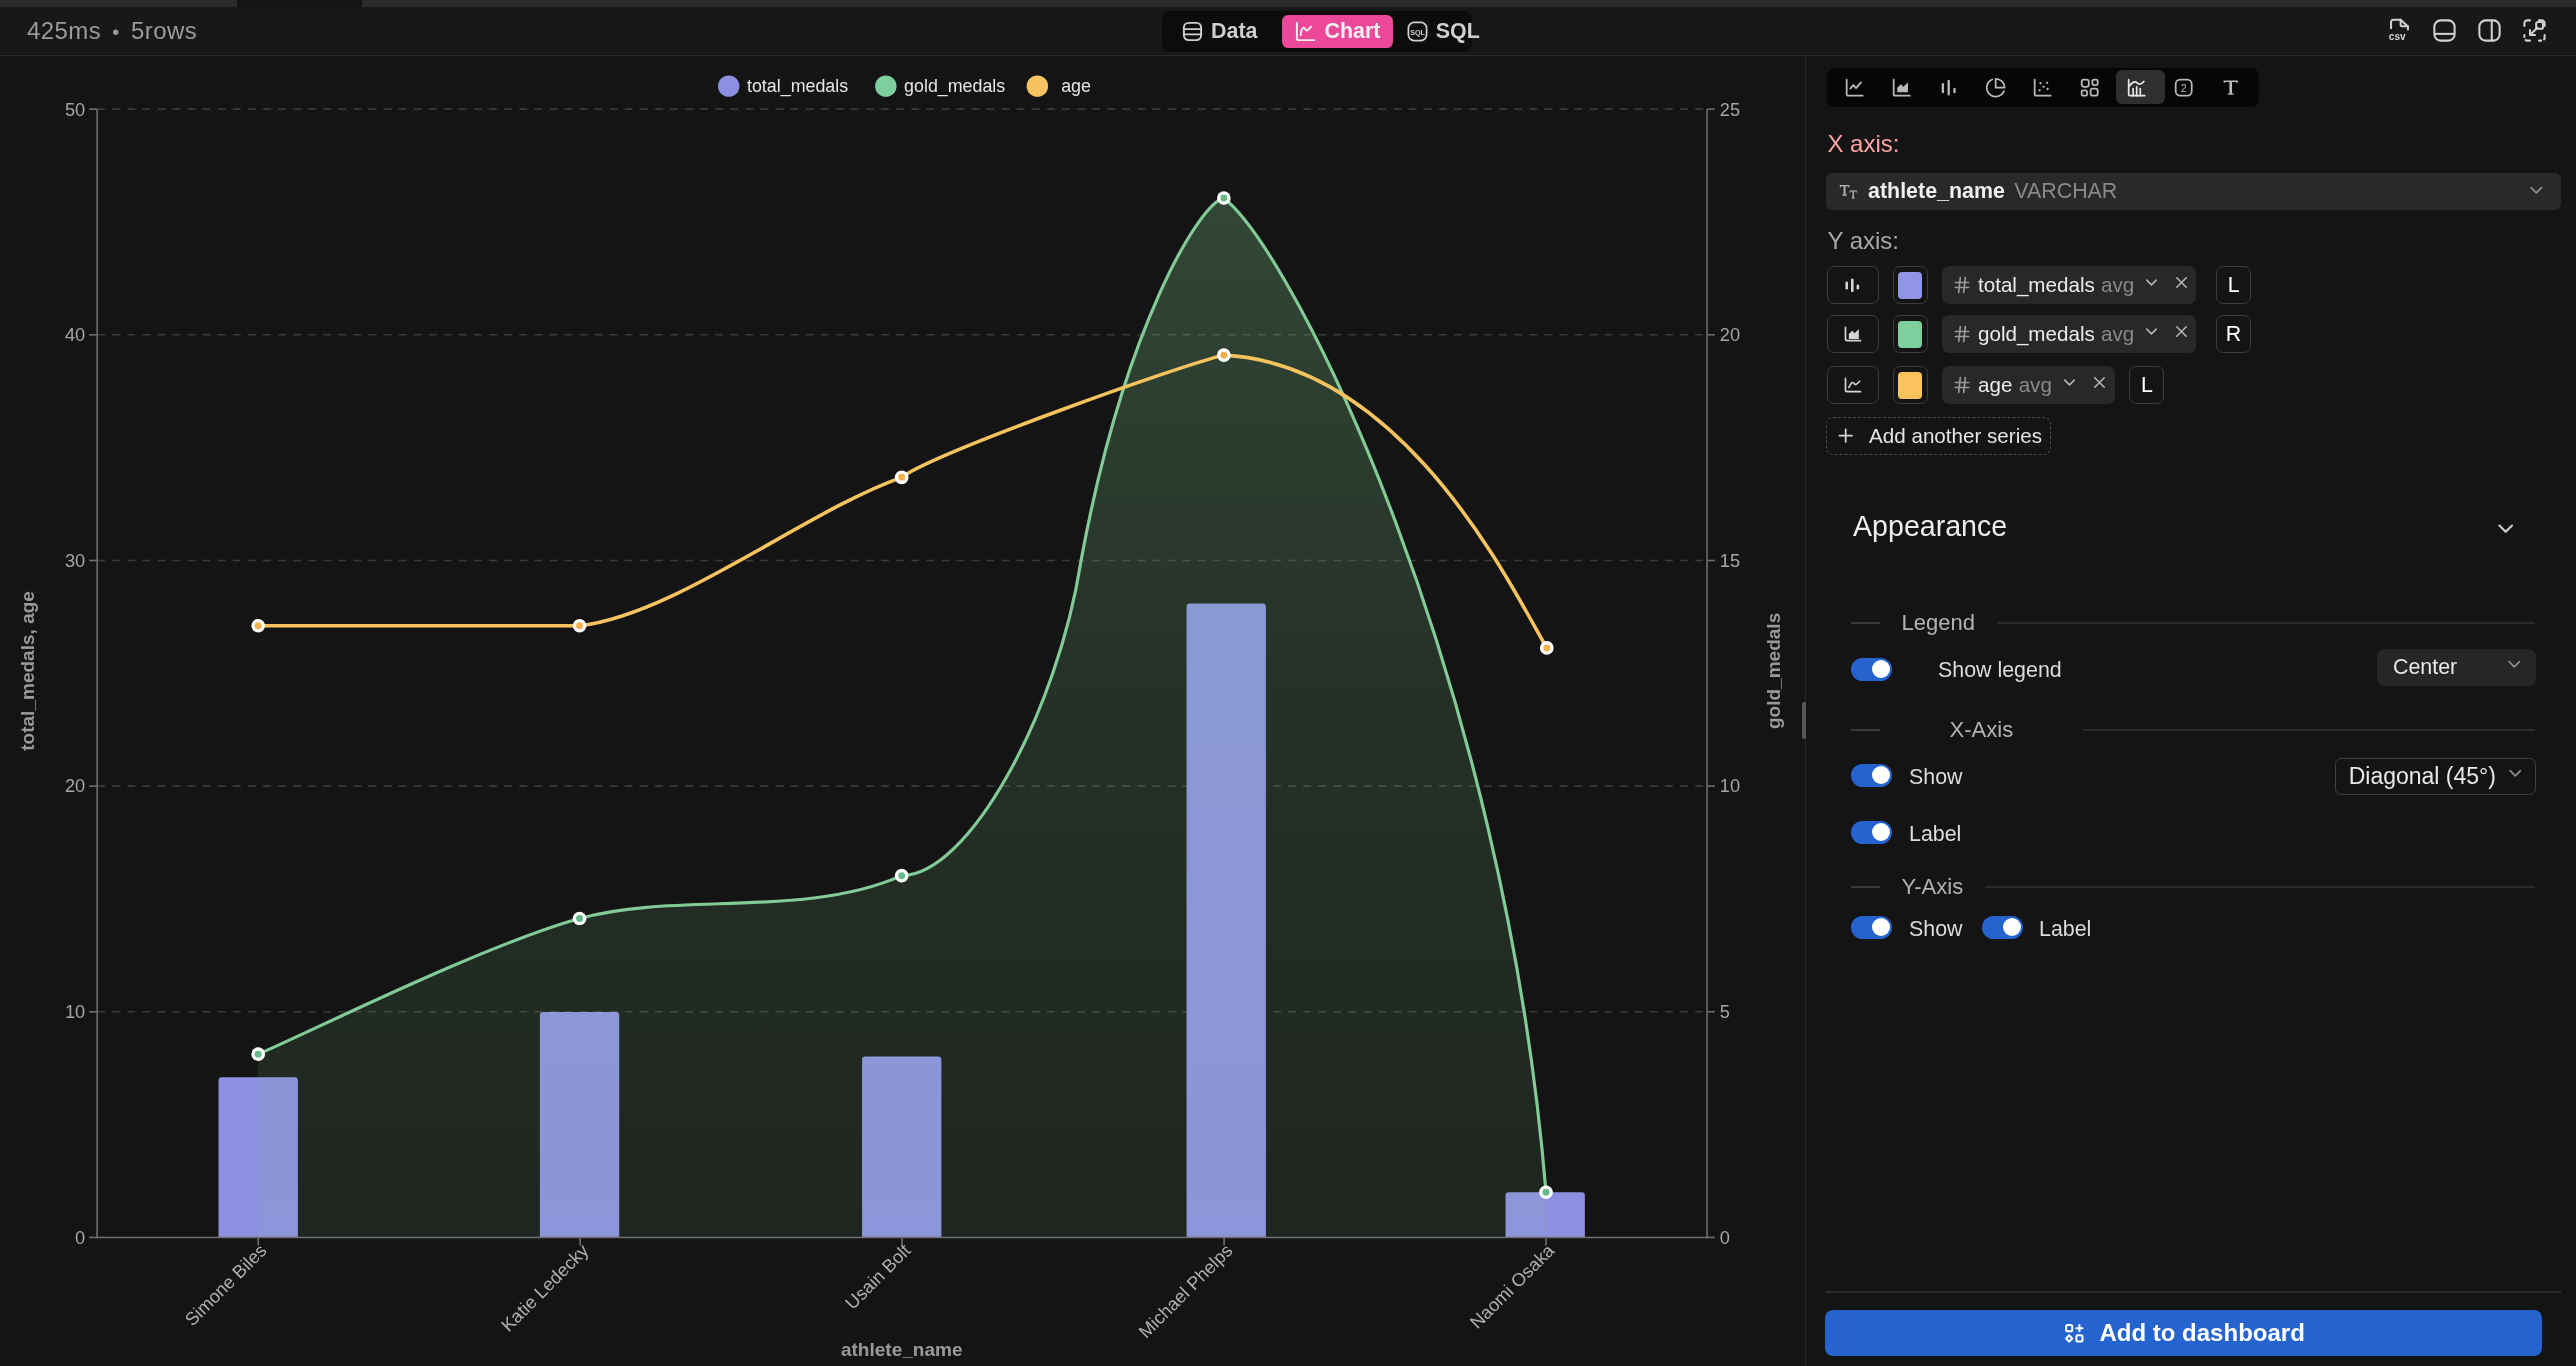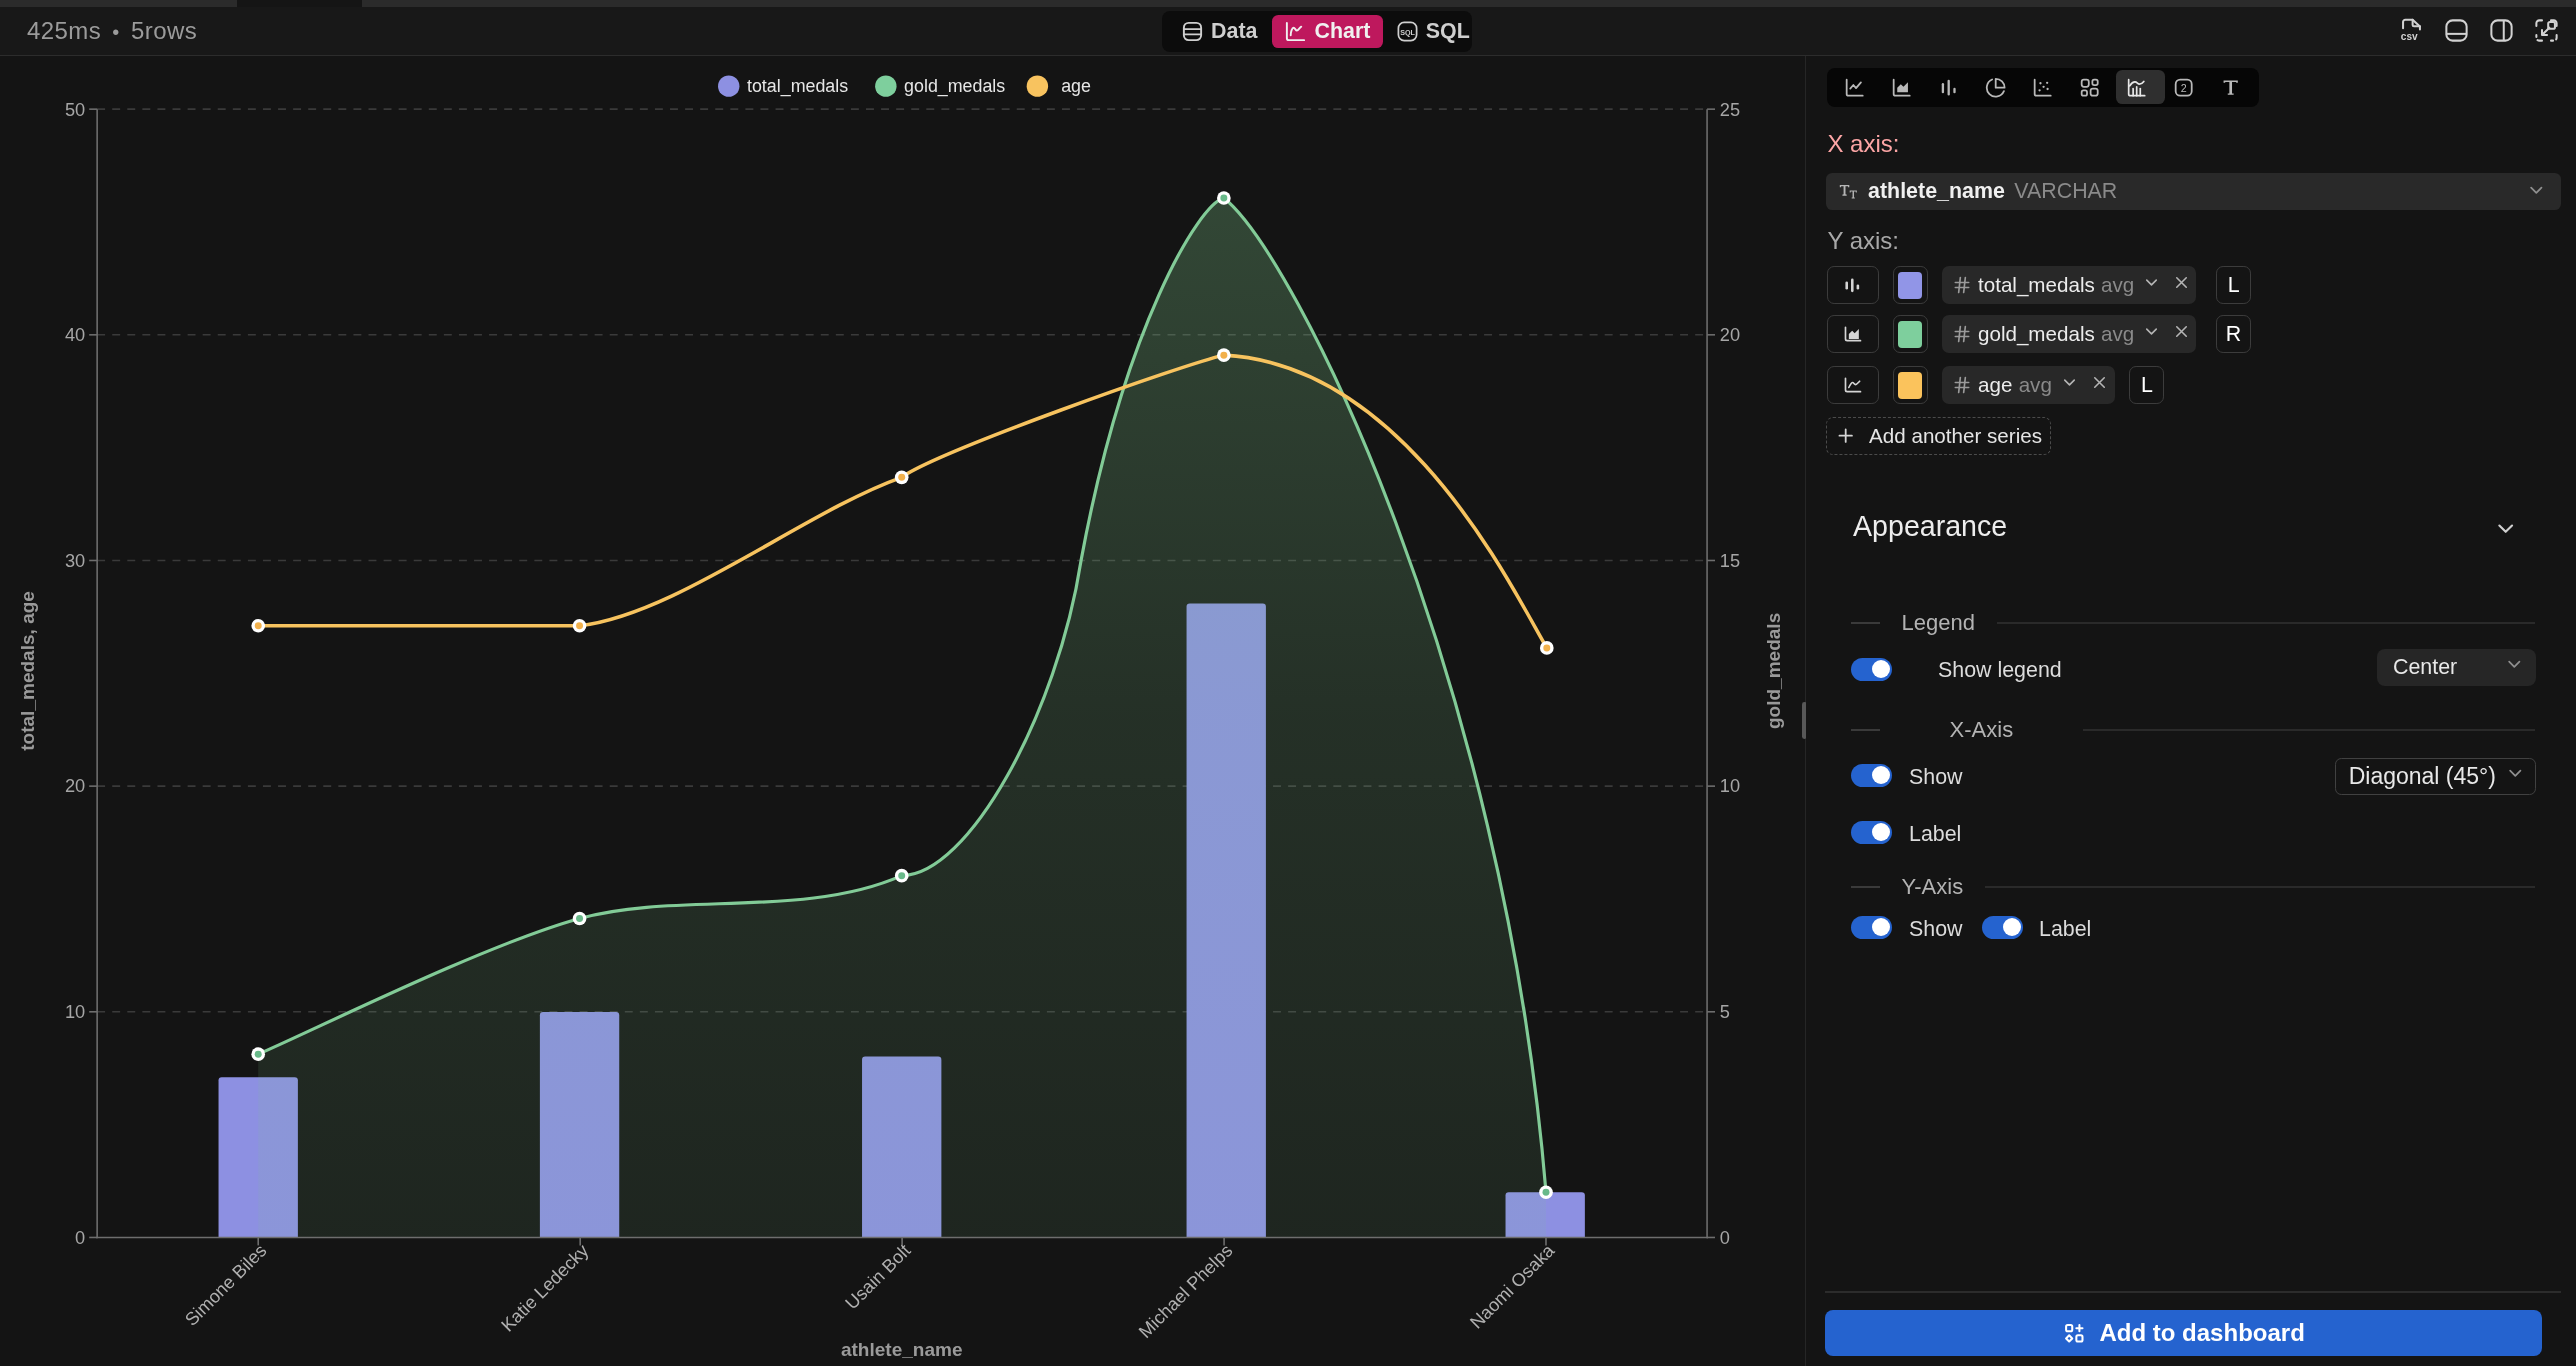--- a/index.html
+++ b/index.html
@@ -8,22 +8,22 @@
   .abs { position:absolute; }
   #strip { left:0; top:0; width:2576px; height:7.1px; background:#2b2b2b; }
   #strip .seg { left:237px; top:0; width:125px; height:7.1px; background:#151515; }
   #header { left:0; top:7.1px; width:2576px; height:49px; background:#181818;
     border-bottom:1.6px solid #2c2c2c; }
   #stats { left:27px; top:10.3px; font-size:24px; color:#9b9b9b; letter-spacing:0.4px; }
   #tabs { left:1162px; top:4px; width:310px; height:41px; background:#0c0c0c;
     border-radius:8px; display:flex; align-items:center; padding:0 6.3px; }
   .tab { display:flex; align-items:center; gap:7.1px; height:33px; padding:0 12.7px;
     border-radius:6.3px; color:#cfcfcf; font-size:21.4px; font-weight:700;justify-content:flex-end; }
-  .tab.active { background:#be185d; color:#f0f0f0; }
-  #topicons { right:16px; top:10.3px; display:flex; gap:18px; align-items:flex-start; }
+  .tab.active { background:#ec4899; color:#f0f0f0;margin-left:10px; }
+  #topicons { right:28px; top:10.3px; display:flex; gap:18px; align-items:flex-start; }
   #divider { left:1805px; top:56px; width:1.6px; height:1310px; background:#262626; }
   #handle { left:1802px; top:702px; width:4.8px; height:37px; background:#585858; border-radius:2.4px; }
   
   #sidebar { left:1806px; top:56px; width:770px; height:1310px; background:#141414; }
   .sb { position:absolute; }
   .rowbtn { border:1.6px solid #3c3c3c; border-radius:7.1px; width:52px; height:38px;
     display:flex; align-items:center; justify-content:center; }
   .swatchbox { border:1.6px solid #3c3c3c; border-radius:7.1px; width:35px; height:38px;
     display:flex; align-items:center; justify-content:center; }
   .swatch { width:24px; height:27px; border-radius:4px; }

